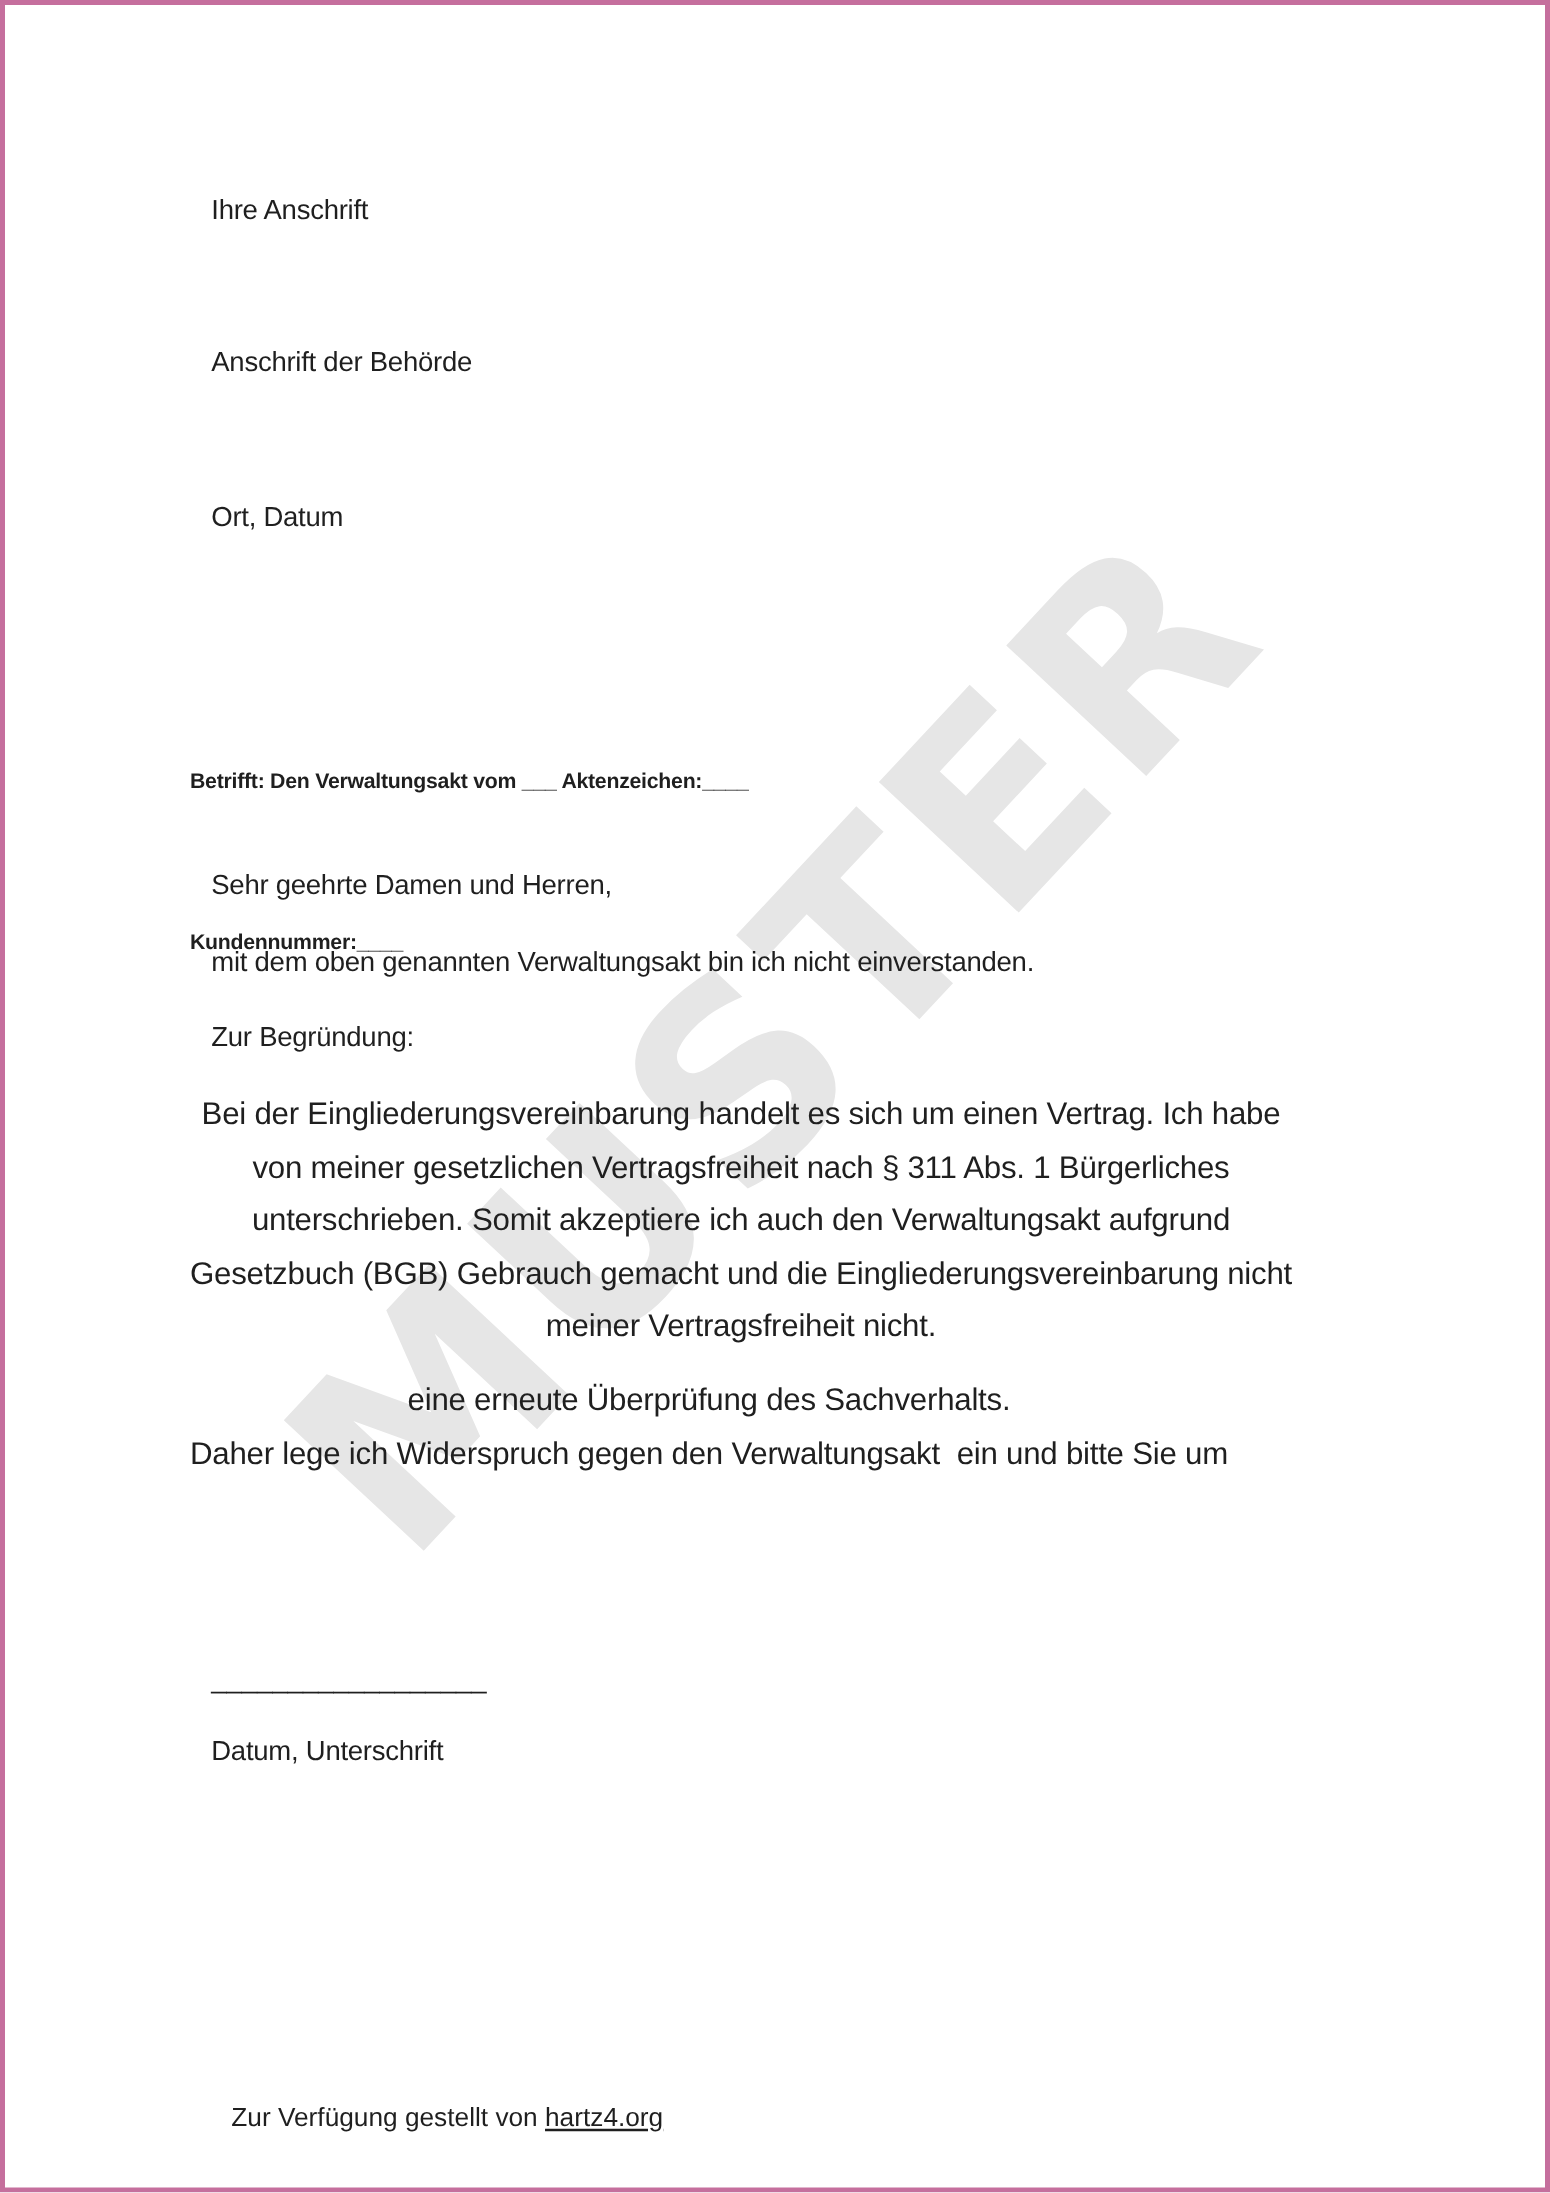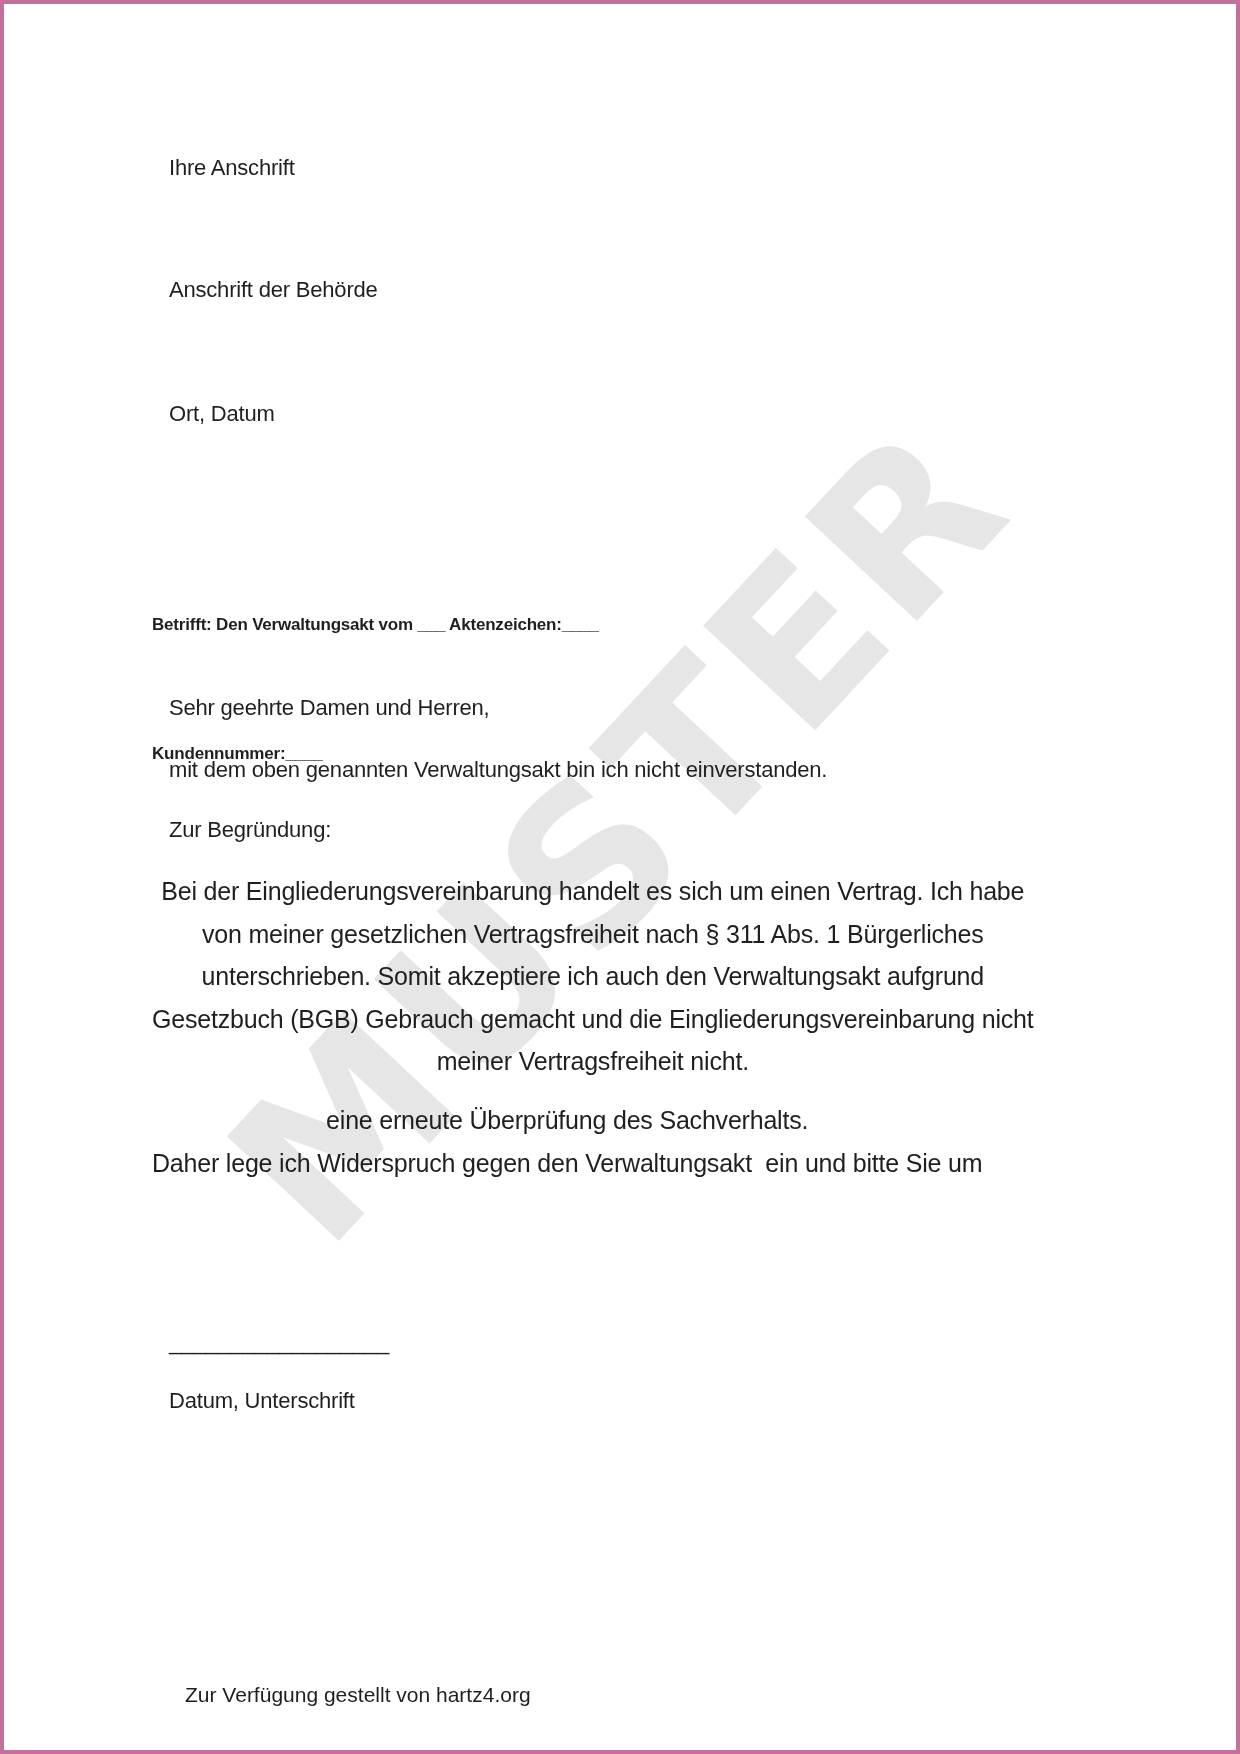--- a/index.html
+++ b/index.html
@@ -71,20 +71,21 @@
   .sigcaption { top: 1381px; }
   .footer {
     position: absolute;
     left: 146px;
     top: 1650px;
     font-size: 21px;
     line-height: 27px;
     white-space: pre-wrap;
   }
   .footer .link {
+    text-decoration: underline;
     color: #1f1f1f;
     cursor: pointer;
   }
 </style>
 </head>
 <body>
 
 <div class="page">
 
   <div class="watermark">MUSTER</div>

